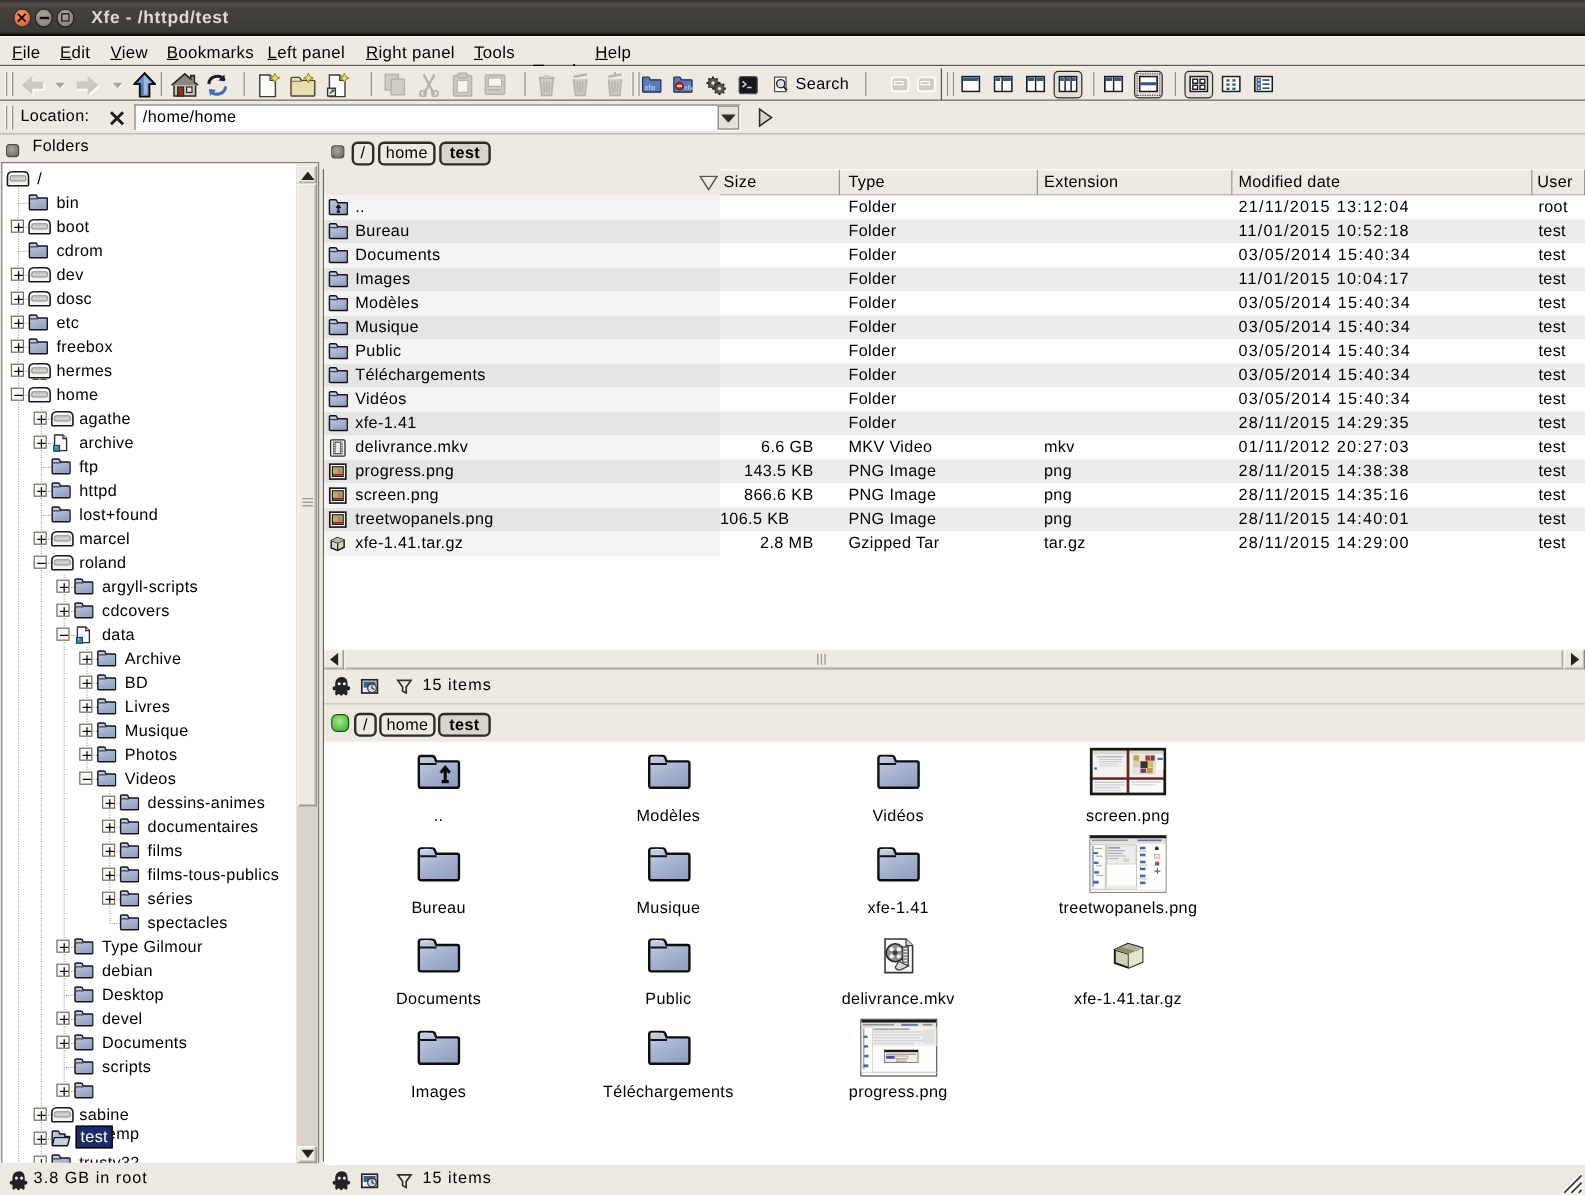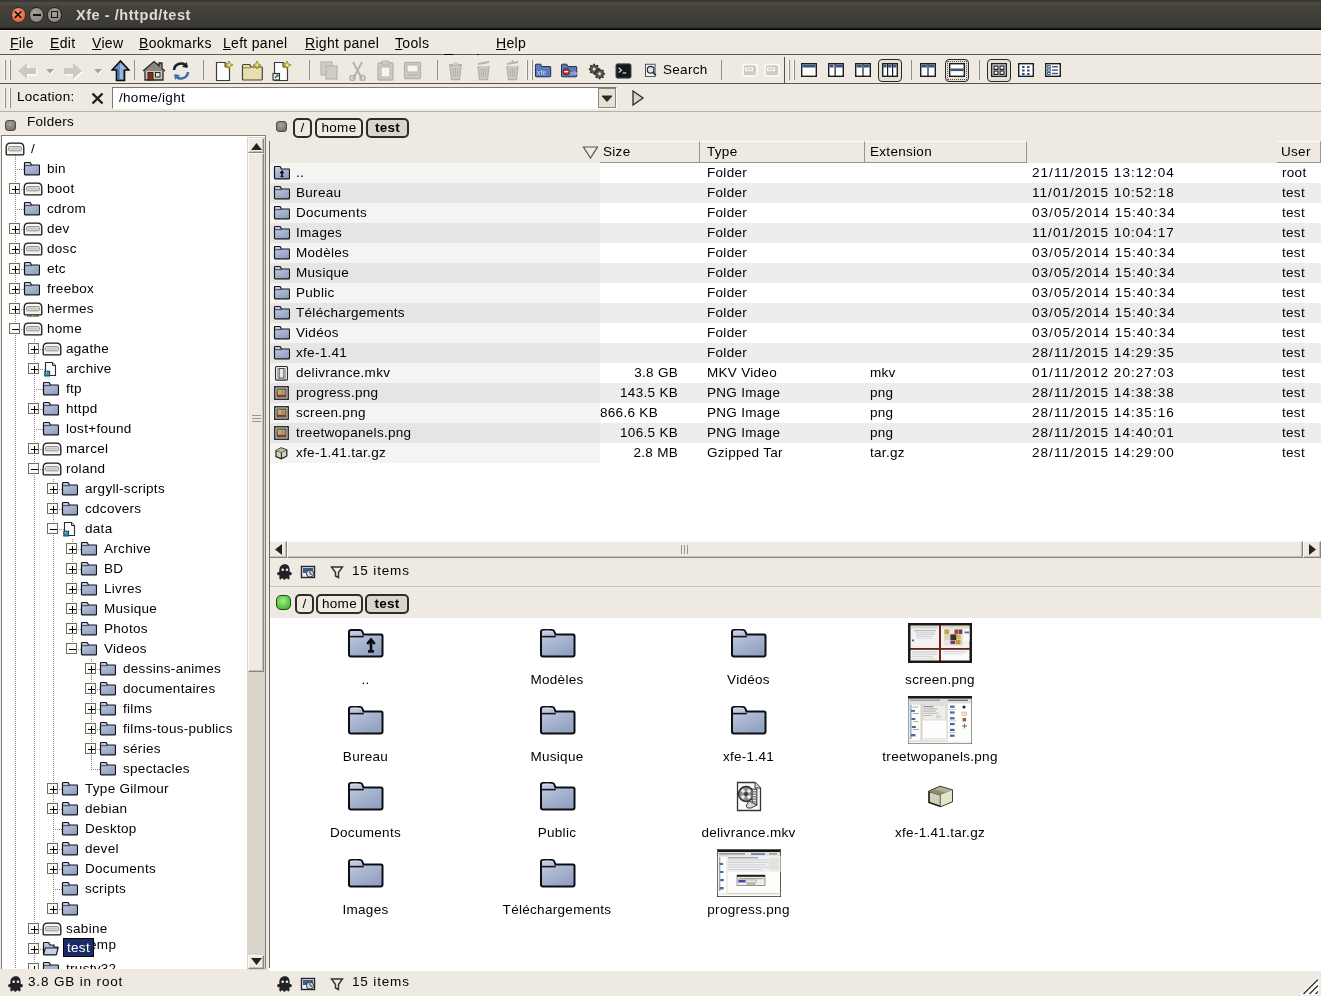--- a/index.html
+++ b/index.html
@@ -352,21 +352,21 @@
 
 <div class="abs" style="left:0;top:84px;width:1321px;height:28px;background:#eeeae1;border-bottom:1px solid #b5b1a7">
 <div class="abs" style="left:4px;top:4px;width:2px;height:20px;background:#fbfaf8;border-right:1px solid #8f8b82"></div>
     <div class="abs" style="left:9px;top:4px;width:2px;height:20px;background:#fbfaf8;border-right:1px solid #8f8b82"></div>
 <div class="tl" style="left:17px;top:5px">Location:</div>
 <svg class="abs" style="left:90px;top:7px" width="15" height="15" viewBox="0 0 15 15">
 <path d="M2.5 2.5 L12.5 12.5 M12.5 2.5 L2.5 12.5" stroke="#1e1e1e" stroke-width="2.4"></path>
     </svg>
 <div class="abs" style="left:112px;top:3px;width:505px;height:22px;background:#fff;
  border:1px solid #7e7a72;border-bottom-color:#fdfdfc;border-right-color:#fdfdfc;
- line-height:20px;padding-left:6px">/home/ight</div>
+ line-height:20px;padding-left:6px">/home/home</div>
 <div class="abs" style="left:598px;top:4px;width:18px;height:20px;background:#e6e2d8;
  border:1px solid #8a867e"></div>
 <svg class="abs" style="left:601px;top:11px" width="12" height="7" viewBox="0 0 12 7">
       <path d="M1 1 L11 1 L6 6.5 Z" fill="#2a2a26" stroke="#2a2a26"></path>
     </svg>
 <svg class="abs" style="left:630px;top:5px" width="16" height="18" viewBox="0 0 16 18">
 <path d="M3 2 L13 9 L3 16 Z" fill="#d8d4ca" stroke="#2a2a26" stroke-width="1.3"></path>
     </svg>
 </div>
 
@@ -744,20 +744,21 @@
  background:radial-gradient(circle at 42% 35%,#a8a49c,#7e7a72 70%,#6c6860);border:1px solid #4e4a44"></div>
 <div class="btn" style="left:24px;top:5px;width:19px;height:20px">/</div>
 <div class="btn" style="left:46px;top:5px;width:48px;height:20px">home</div>
 <div class="btn pressedbtn" style="left:97px;top:5px;width:43px;height:20px">test</div>
 </div>
 
 <div class="abs" style="left:269px;top:141px;width:1052px;height:22px;background:#eeeae1">
 <div class="abs tl" style="left:331px;top:0;width:100px;height:22px;border-right:1px solid #9a968c;border-bottom:1px solid #9a968c;border-top:1px solid #fcfbf9;padding:2px 0 0 3px">Size</div>
 <div class="abs tl" style="left:431px;top:0;width:165px;height:22px;border-right:1px solid #9a968c;border-bottom:1px solid #9a968c;border-top:1px solid #fcfbf9;padding:2px 0 0 7px">Type</div>
 <div class="abs tl" style="left:596px;top:0;width:162px;height:22px;border-right:1px solid #9a968c;border-bottom:1px solid #9a968c;border-top:1px solid #fcfbf9;padding:2px 0 0 5px">Extension</div>
+<div class="abs tl" style="left:758px;top:0;width:250px;height:22px;border-right:1px solid #9a968c;border-bottom:1px solid #9a968c;border-top:1px solid #fcfbf9;padding:2px 0 0 5px">Modified date</div>
 <div class="abs tl" style="left:1008px;top:0;width:44px;height:22px;border-right:1px solid #9a968c;border-bottom:1px solid #9a968c;border-top:1px solid #fcfbf9;padding:2px 0 0 4px">User</div>
 <svg class="abs" style="left:313px;top:5px" width="17" height="13" viewBox="0 0 17 13">
 <path d="M1.5 1 L15.5 1 L8.5 12 Z" fill="none" stroke="#55534d" stroke-width="1.2"></path>
     </svg>
 </div>
 
 <div class="abs" style="left:269px;top:163px;width:1052px;height:378px;background:#fff">
 <div class="abs" style="left:0;top:0px;width:331px;height:20px;background:#f4f4f3"></div>
 <div class="abs" style="left:331px;top:0px;width:721px;height:20px;background:#ffffff"></div>
 <svg class="abs" style="left:4px;top:2px" width="17" height="16" viewBox="0 0 17 16">
@@ -847,21 +848,21 @@
 <div class="trow" style="left:27px;top:180px">xfe-1.41</div>
 <div class="trow" style="left:438px;top:180px">Folder</div>
 <div class="trow dt" style="left:763px;top:180px">28/11/2015 14:29:35</div>
 <div class="trow" style="left:1013px;top:180px">test</div>
 <div class="abs" style="left:0;top:200px;width:331px;height:20px;background:#f4f4f3"></div>
 <div class="abs" style="left:331px;top:200px;width:721px;height:20px;background:#ffffff"></div>
 <svg class="abs" style="left:4px;top:202px" width="17" height="16" viewBox="0 0 17 16">
       <use href="#film16"></use>
     </svg>
 <div class="trow" style="left:27px;top:200px">delivrance.mkv</div>
-<div class="trow" style="left:331px;top:200px;width:78px;text-align:right">3.8 GB</div>
+<div class="trow" style="left:331px;top:200px;width:78px;text-align:right">6.6 GB</div>
 <div class="trow" style="left:438px;top:200px">MKV Video</div>
 <div class="trow" style="left:601px;top:200px">mkv</div>
 <div class="trow dt" style="left:763px;top:200px">01/11/2012 20:27:03</div>
 <div class="trow" style="left:1013px;top:200px">test</div>
 <div class="abs" style="left:0;top:220px;width:331px;height:20px;background:#e5e5e4"></div>
 <div class="abs" style="left:331px;top:220px;width:721px;height:20px;background:#ededec"></div>
 <svg class="abs" style="left:4px;top:222px" width="17" height="16" viewBox="0 0 17 16">
       <use href="#img16"></use>
     </svg>
 <div class="trow" style="left:27px;top:220px">progress.png</div>
@@ -869,32 +870,32 @@
 <div class="trow" style="left:438px;top:220px">PNG Image</div>
 <div class="trow" style="left:601px;top:220px">png</div>
 <div class="trow dt" style="left:763px;top:220px">28/11/2015 14:38:38</div>
 <div class="trow" style="left:1013px;top:220px">test</div>
 <div class="abs" style="left:0;top:240px;width:331px;height:20px;background:#f4f4f3"></div>
 <div class="abs" style="left:331px;top:240px;width:721px;height:20px;background:#ffffff"></div>
 <svg class="abs" style="left:4px;top:242px" width="17" height="16" viewBox="0 0 17 16">
       <use href="#img16"></use>
     </svg>
 <div class="trow" style="left:27px;top:240px">screen.png</div>
-<div class="trow" style="left:331px;top:240px;width:78px;text-align:left">866.6 KB</div>
+<div class="trow" style="left:331px;top:240px;width:78px;text-align:right">866.6 KB</div>
 <div class="trow" style="left:438px;top:240px">PNG Image</div>
 <div class="trow" style="left:601px;top:240px">png</div>
 <div class="trow dt" style="left:763px;top:240px">28/11/2015 14:35:16</div>
 <div class="trow" style="left:1013px;top:240px">test</div>
 <div class="abs" style="left:0;top:260px;width:331px;height:20px;background:#e5e5e4"></div>
 <div class="abs" style="left:331px;top:260px;width:721px;height:20px;background:#ededec"></div>
 <svg class="abs" style="left:4px;top:262px" width="17" height="16" viewBox="0 0 17 16">
       <use href="#img16"></use>
     </svg>
 <div class="trow" style="left:27px;top:260px">treetwopanels.png</div>
-<div class="trow" style="left:331px;top:260px;width:78px;text-align:right">106.5 KB</div>
+<div class="trow" style="left:331px;top:260px;width:78px;text-align:left">106.5 KB</div>
 <div class="trow" style="left:438px;top:260px">PNG Image</div>
 <div class="trow" style="left:601px;top:260px">png</div>
 <div class="trow dt" style="left:763px;top:260px">28/11/2015 14:40:01</div>
 <div class="trow" style="left:1013px;top:260px">test</div>
 <div class="abs" style="left:0;top:280px;width:331px;height:20px;background:#f4f4f3"></div>
 <div class="abs" style="left:331px;top:280px;width:721px;height:20px;background:#ffffff"></div>
 <svg class="abs" style="left:4px;top:282px" width="17" height="16" viewBox="0 0 17 16">
       <use href="#tar16"></use>
     </svg>
 <div class="trow" style="left:27px;top:280px">xfe-1.41.tar.gz</div>

